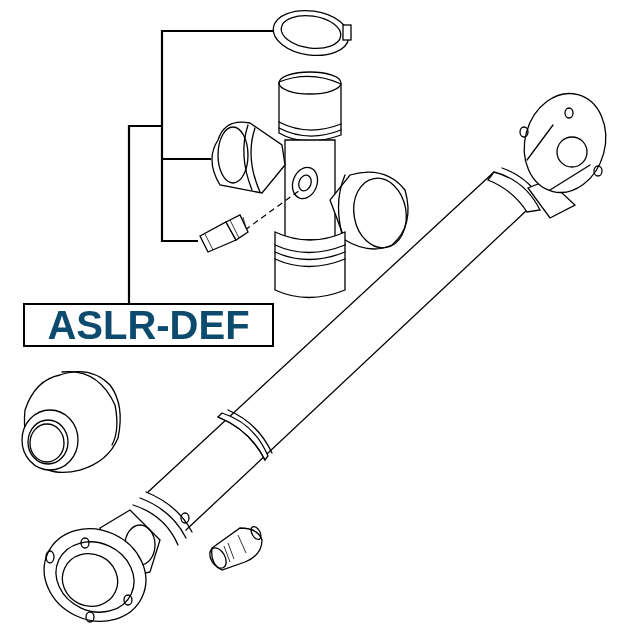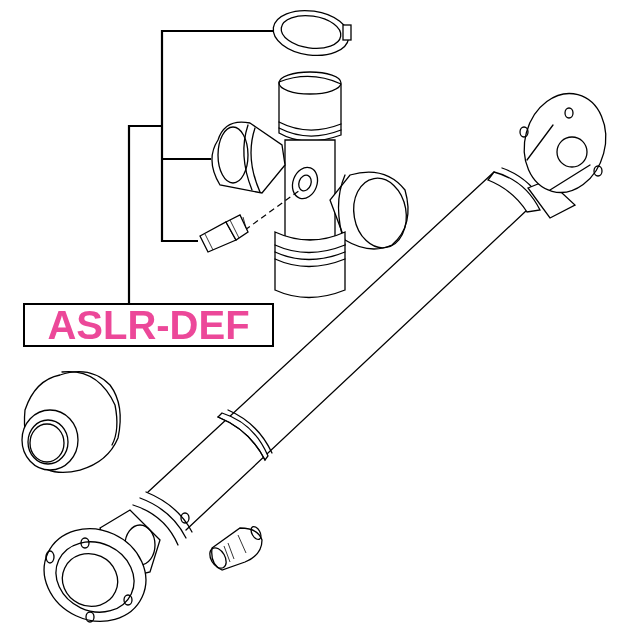--- a/index.html
+++ b/index.html
@@ -10,21 +10,21 @@
       left: 23px; top: 303px;
       width: 251px; height: 44px;
       border: 2px solid #000;
       background: #fff;
       box-sizing: border-box;
       font-family: "Liberation Sans", sans-serif;
       font-weight: bold;
       font-size: 40px;
       line-height: 40px;
       text-align: center;
-      color: #ec4899;
+      color: #0c4a6e;
       letter-spacing: 0px;
     }
     svg .ln { fill: none; stroke: #000; stroke-width: 1.3; stroke-linecap: round; stroke-linejoin: round; }
     svg .thin { fill: none; stroke: #000; stroke-width: 0.8; }
     svg .ldr { fill: none; stroke: #000; stroke-width: 2.2; }
     svg .wf { fill: #fff; stroke: #000; stroke-width: 1.3; }
   </style>
 </head>
 <body>
 

